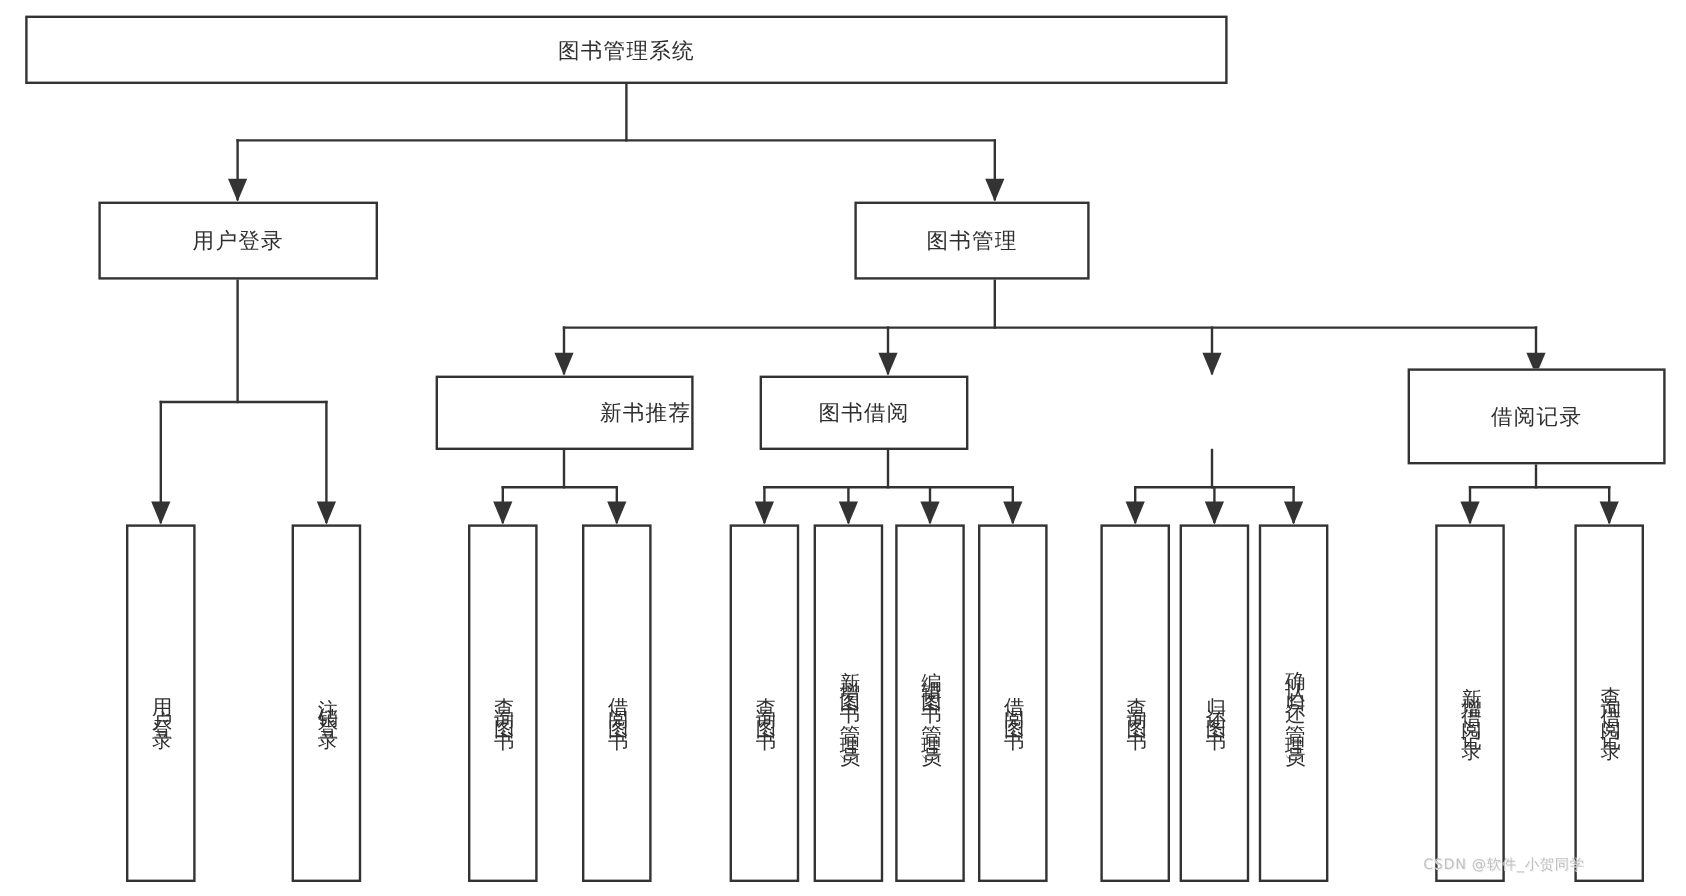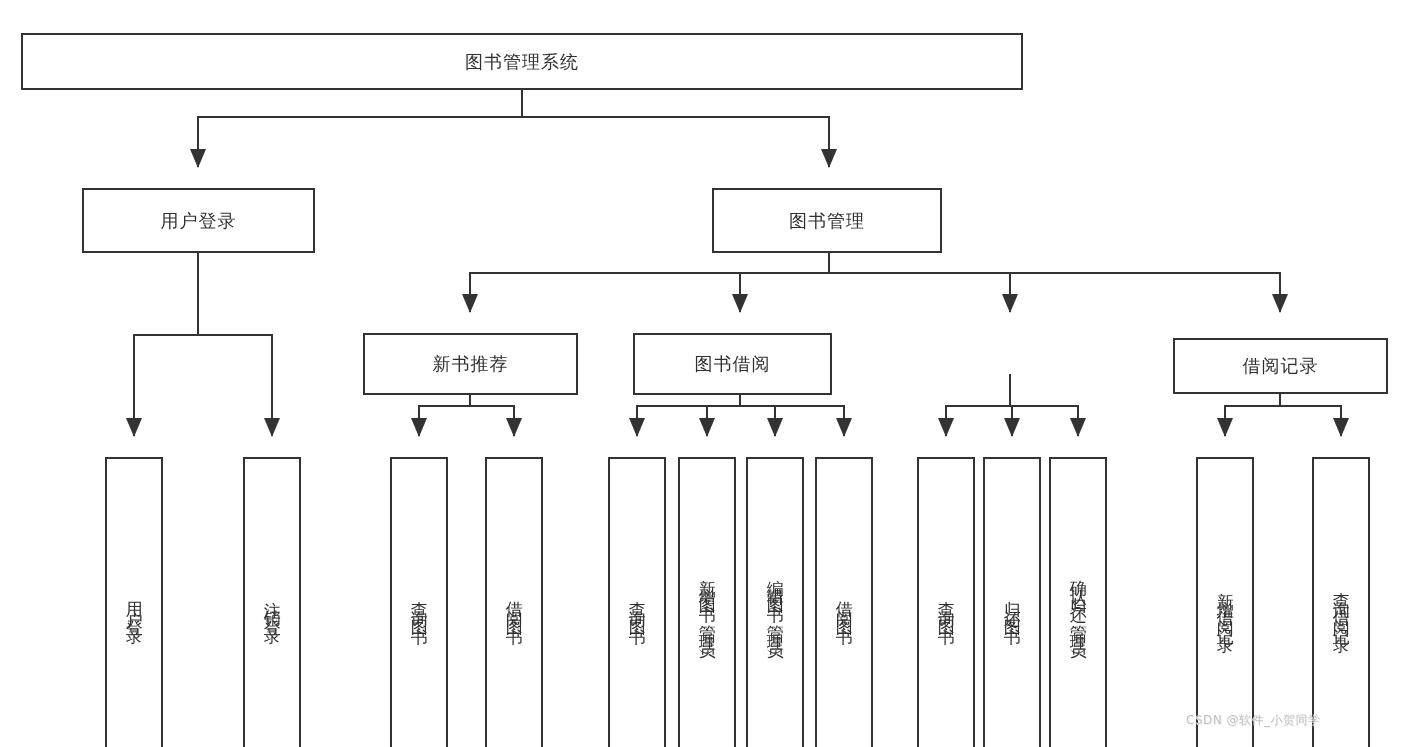--- a/index.html
+++ b/index.html
@@ -20,21 +20,20 @@
   }
   .node {
     position: absolute;
     background: #ffffff;
     border: 2px solid #333333;
     color: #2f2f2f;
     display: flex;
     align-items: center;
     justify-content: center;
     z-index: 2;
-    margin-top: 20px;
   }
   .hbox { font-size: 18px; letter-spacing: 1px; }
   .vbox { font-size: 17px; }
   .vbox .vlabel {
     writing-mode: vertical-rl;
     text-orientation: mixed;
     letter-spacing: 9px;
     line-height: 1.15;
   }
   .watermark {
@@ -119,31 +118,31 @@
     </g>
   </svg>
 
   <div class="node hbox" style="left:21px; top:13px; width:1002px; height:57px;">
     <span>图书管理系统</span>
   </div>
 
   <div class="node hbox" style="left:82px; top:168px; width:233px; height:65px;">
     <span>用户登录</span>
   </div>
-  <div class="node hbox" style="left:712px; top:168px; width:230px; height:65px;">
+  <div class="node hbox" style="left:712px; top:168px; width:196px; height:65px;">
     <span>图书管理</span>
   </div>
 
-  <div class="node hbox" style="left:363px; top:313px; width:215px; height:62px;">
+  <div class="node hbox" style="left:363px; top:313px; width:215px; height:62px;justify-content:flex-end;">
     <span>新书推荐</span>
   </div>
-  <div class="node hbox" style="left:633px; top:313px; width:199px; height:62px;">
+  <div class="node hbox" style="left:633px; top:313px; width:174px; height:62px;">
     <span>图书借阅</span>
   </div>
-  <div class="node hbox" style="left:1173px; top:318px; width:215px; height:56px;">
+  <div class="node hbox" style="left:1173px; top:307px; width:215px; height:80px;">
     <span>借阅记录</span>
   </div>
 
   <div class="node vbox" style="left:105px; top:437px; width:58px; height:298px;">
     <span class="vlabel">用户登录</span>
   </div>
   <div class="node vbox" style="left:243px; top:437px; width:58px; height:298px;">
     <span class="vlabel">注销登录</span>
   </div>
 

